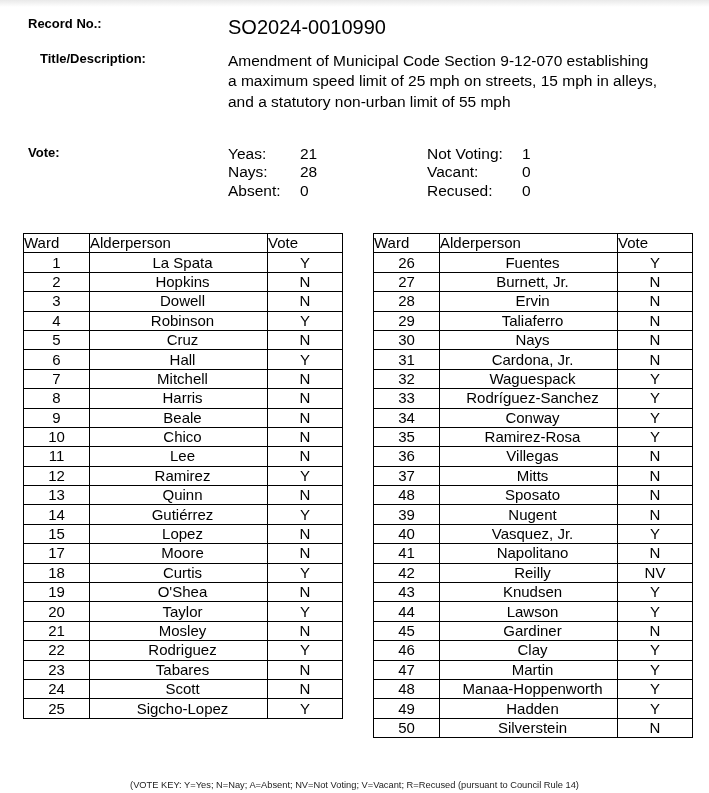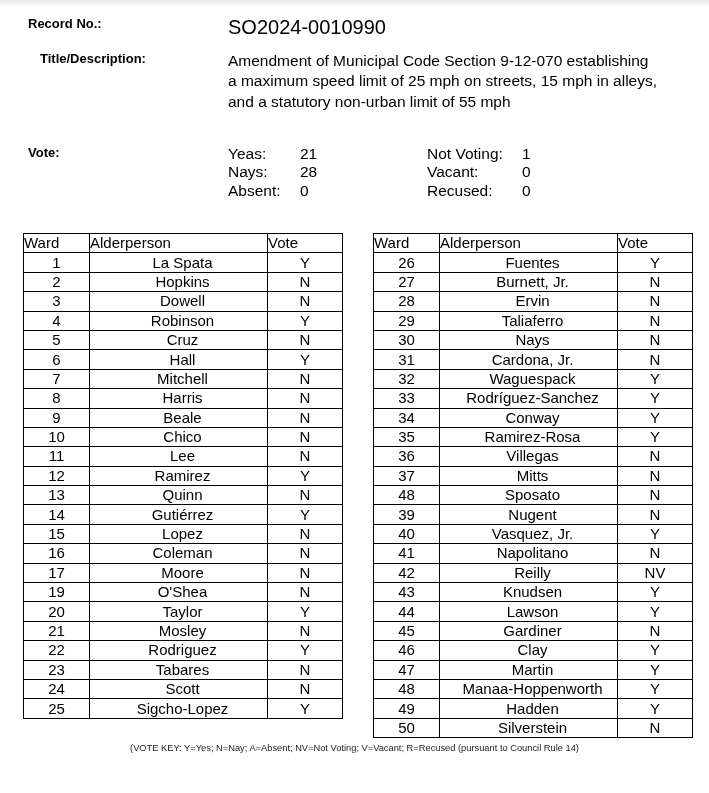--- a/index.html
+++ b/index.html
@@ -52,21 +52,21 @@
     overflow: hidden;
     white-space: nowrap;
   }
   .vote-table th { font-weight: 400; text-align: left; }
   .col-ward  { width: 65px;  text-align: center; }
   .col-name  { width: 169px; text-align: center; }
   td.col-name { padding-left: 8px; }
   .col-vote  { width: 74px;  text-align: center; }
 
   .footer {
-    position: absolute; top: 743px; left: 0;
+    position: absolute; top: 780px; left: 0;
     width: 709px;
     text-align: center;
     font-size: 9.3px;
     color: #1c1c1c;
     white-space: nowrap;
   }
 </style>
 </head>
 <body>
 
@@ -193,28 +193,28 @@
           <td class="col-ward">14</td>
           <td class="col-name">Gutiérrez</td>
           <td class="col-vote">Y</td>
         </tr>
         <tr>
           <td class="col-ward">15</td>
           <td class="col-name">Lopez</td>
           <td class="col-vote">N</td>
         </tr>
         <tr>
-          <td class="col-ward">16</td>
-          <td class="col-name">Coleman</td>
-          <td class="col-vote">N</td>
-        </tr>
-        <tr>
           <td class="col-ward">17</td>
           <td class="col-name">Moore</td>
           <td class="col-vote">N</td>
+        </tr>
+        <tr>
+          <td class="col-ward">18</td>
+          <td class="col-name">Curtis</td>
+          <td class="col-vote">Y</td>
         </tr>
         <tr>
           <td class="col-ward">19</td>
           <td class="col-name">O'Shea</td>
           <td class="col-vote">N</td>
         </tr>
         <tr>
           <td class="col-ward">20</td>
           <td class="col-name">Taylor</td>
           <td class="col-vote">Y</td>

